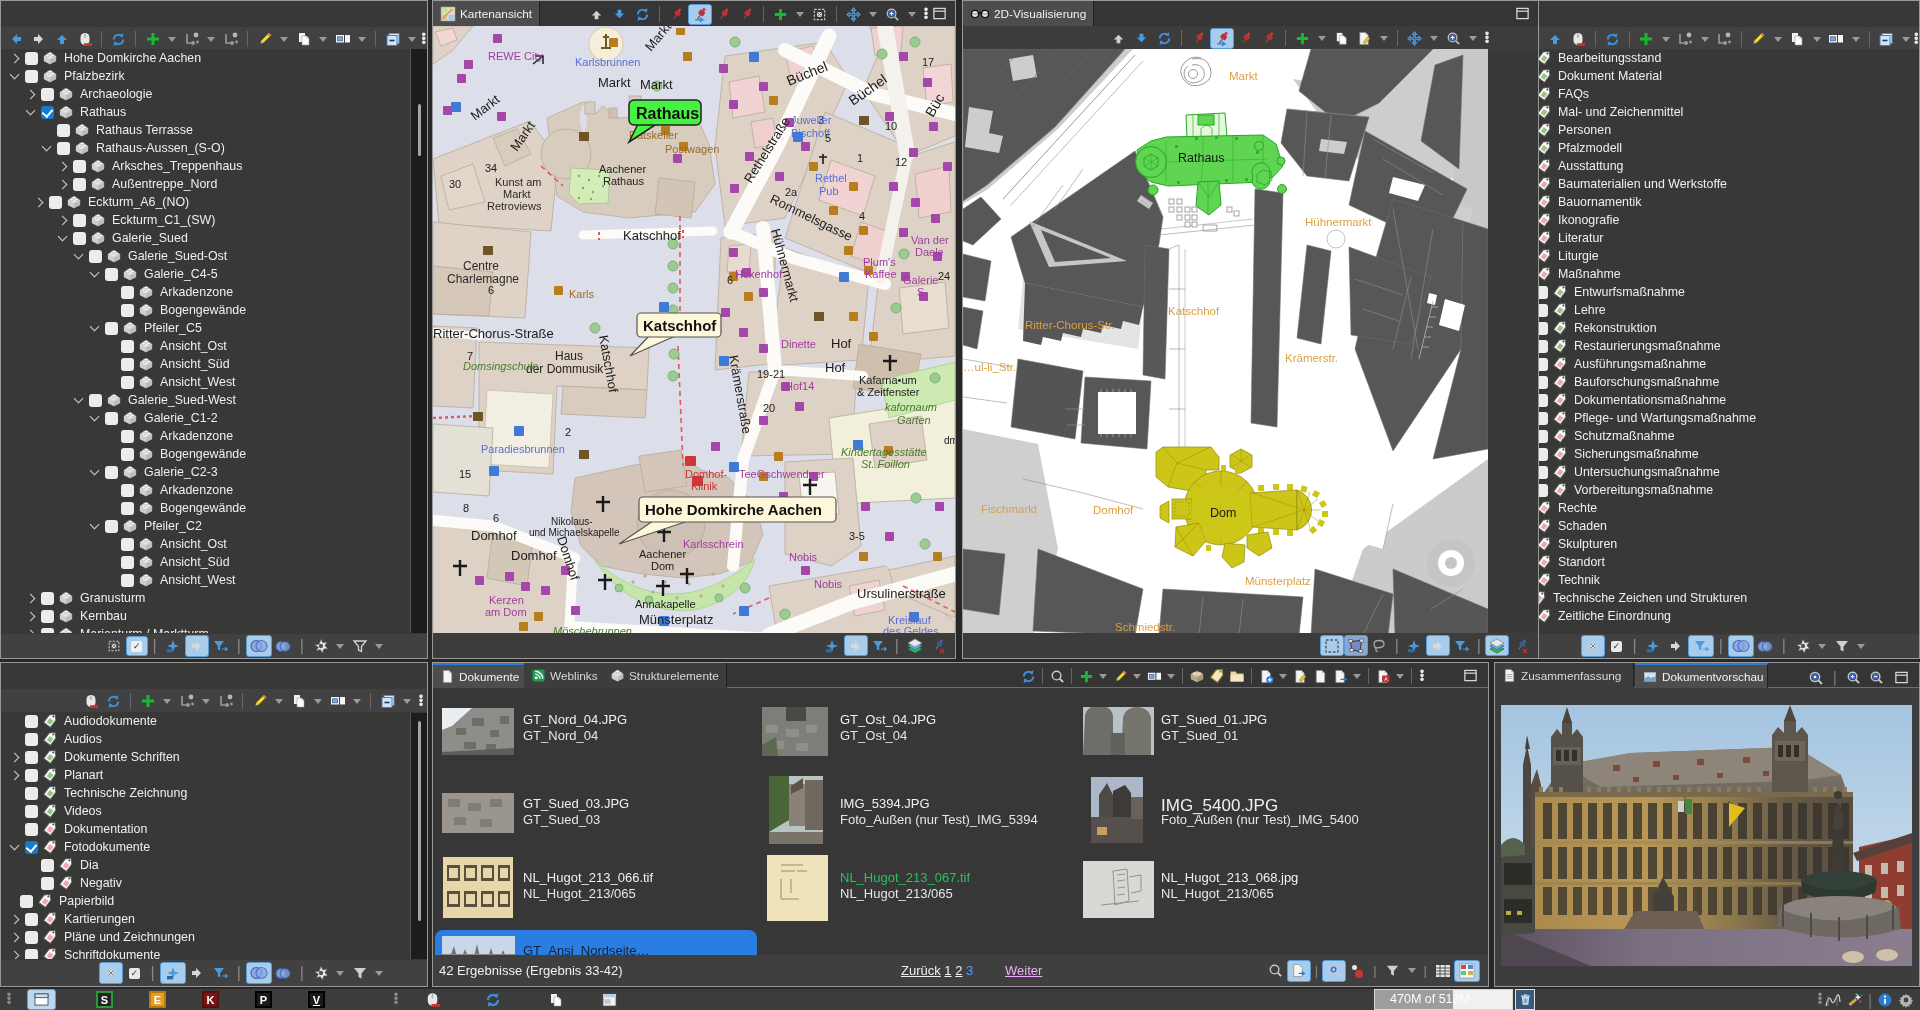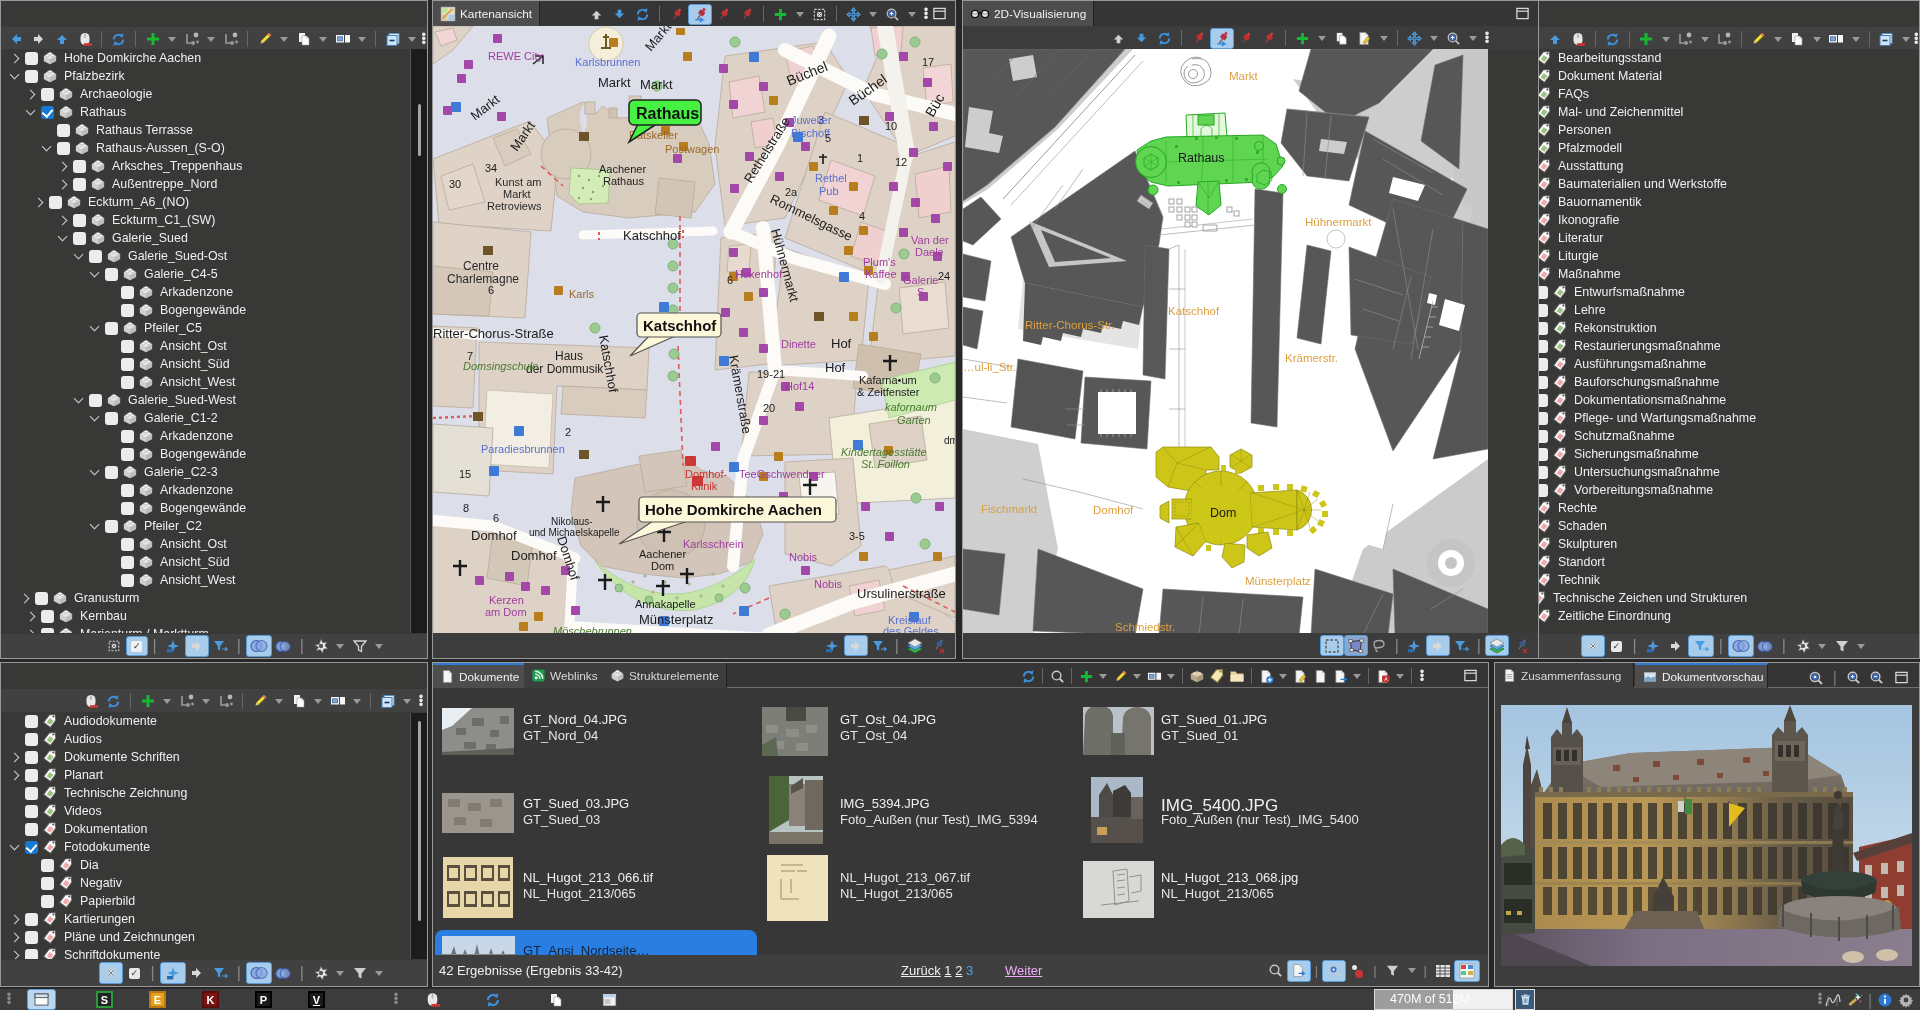--- a/index.html
+++ b/index.html
@@ -796,21 +796,21 @@
         <span class="sl" style="width:17px">
           <span class="cb"></span>
         </span>
         <span class="sl" style="width:19px">
           <svg width="16" height="16">
             <use href="#brick"></use>
           </svg>
         </span>
         <span class="lbl">Ansicht_West</span>
       </div>
-      <div class="trow" style="padding-left:15px">
+      <div class="trow" style="padding-left:21px">
         <span class="sl" style="width:17px">
           <span class="ch chr"></span>
         </span>
         <span class="sl" style="width:17px">
           <span class="cb"></span>
         </span>
         <span class="sl" style="width:19px">
           <svg width="16" height="16">
             <use href="#brick"></use>
           </svg>
@@ -1647,21 +1647,21 @@
         <span class="sl" style="width:17px">
           <span class="cb"></span>
         </span>
         <span class="sl" style="width:19px">
           <svg width="16" height="16">
             <use href="#tagp"></use>
           </svg>
         </span>
         <span class="lbl">Negativ</span>
       </div>
-      <div class="trow" style="padding-left:21px">
+      <div class="trow" style="">
         <span class="sl" style="width:17px"></span>
         <span class="sl" style="width:17px">
           <span class="cb"></span>
         </span>
         <span class="sl" style="width:19px">
           <svg width="16" height="16">
             <use href="#tagp"></use>
           </svg>
         </span>
         <span class="lbl">Papierbild</span>
@@ -2807,21 +2807,21 @@
         </g>
   </svg>
   <div style="position:absolute;left:90px;top:182px;color:#f0f0f0;font-size:13px">NL_Hugot_213_066.tif</div>
   <div style="position:absolute;left:90px;top:198px;color:#e6e6e6;font-size:13px">NL_Hugot_213/065</div>
   <svg width="61" height="66" style="position:absolute;left:334px;top:167px">
    <rect width="61" height="66" fill="#efe3bc"></rect>
    <g stroke="#9a8a68" stroke-width="1" fill="none">
     <path d="M14 10 h22 M14 16 h14 M30 16 h10 M14 24 v20 M24 24 v14 M14 44 h18"></path>
    </g>
   </svg>
-  <div style="position:absolute;left:407px;top:182px;color:#e5e5e5;font-size:13px">NL_Hugot_213_067.tif</div>
+  <div style="position:absolute;left:407px;top:182px;color:#22c55e;font-size:13px">NL_Hugot_213_067.tif</div>
   <div style="position:absolute;left:407px;top:198px;color:#e6e6e6;font-size:13px">NL_Hugot_213/065</div>
   <svg width="71" height="57" style="position:absolute;left:650px;top:173px">
    <rect width="71" height="57" fill="#d8d8d4"></rect>
    <g stroke="#8a8a86" stroke-width="0.9" fill="none">
     <path d="M30 10 L44 8 L46 40 L32 44 Z M34 14 l8 -1 M34 20 l8 -1 M34 27 l8 -1 M34 34 l8 -1"></path>
     <path d="M18 44 L56 40"></path>
     <path d="M46 16 L58 14 L58 30 L48 32"></path>
    </g>
   </svg>
   <div style="position:absolute;left:728px;top:182px;color:#f0f0f0;font-size:13px">NL_Hugot_213_068.jpg</div>

